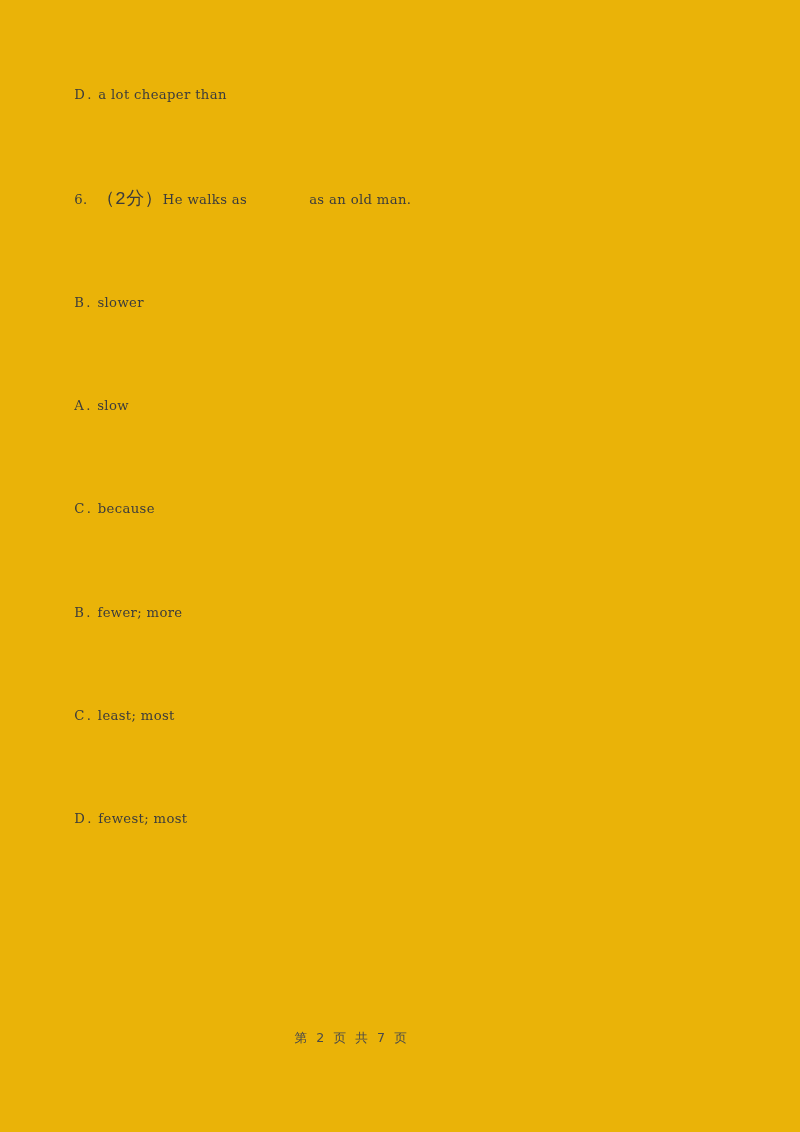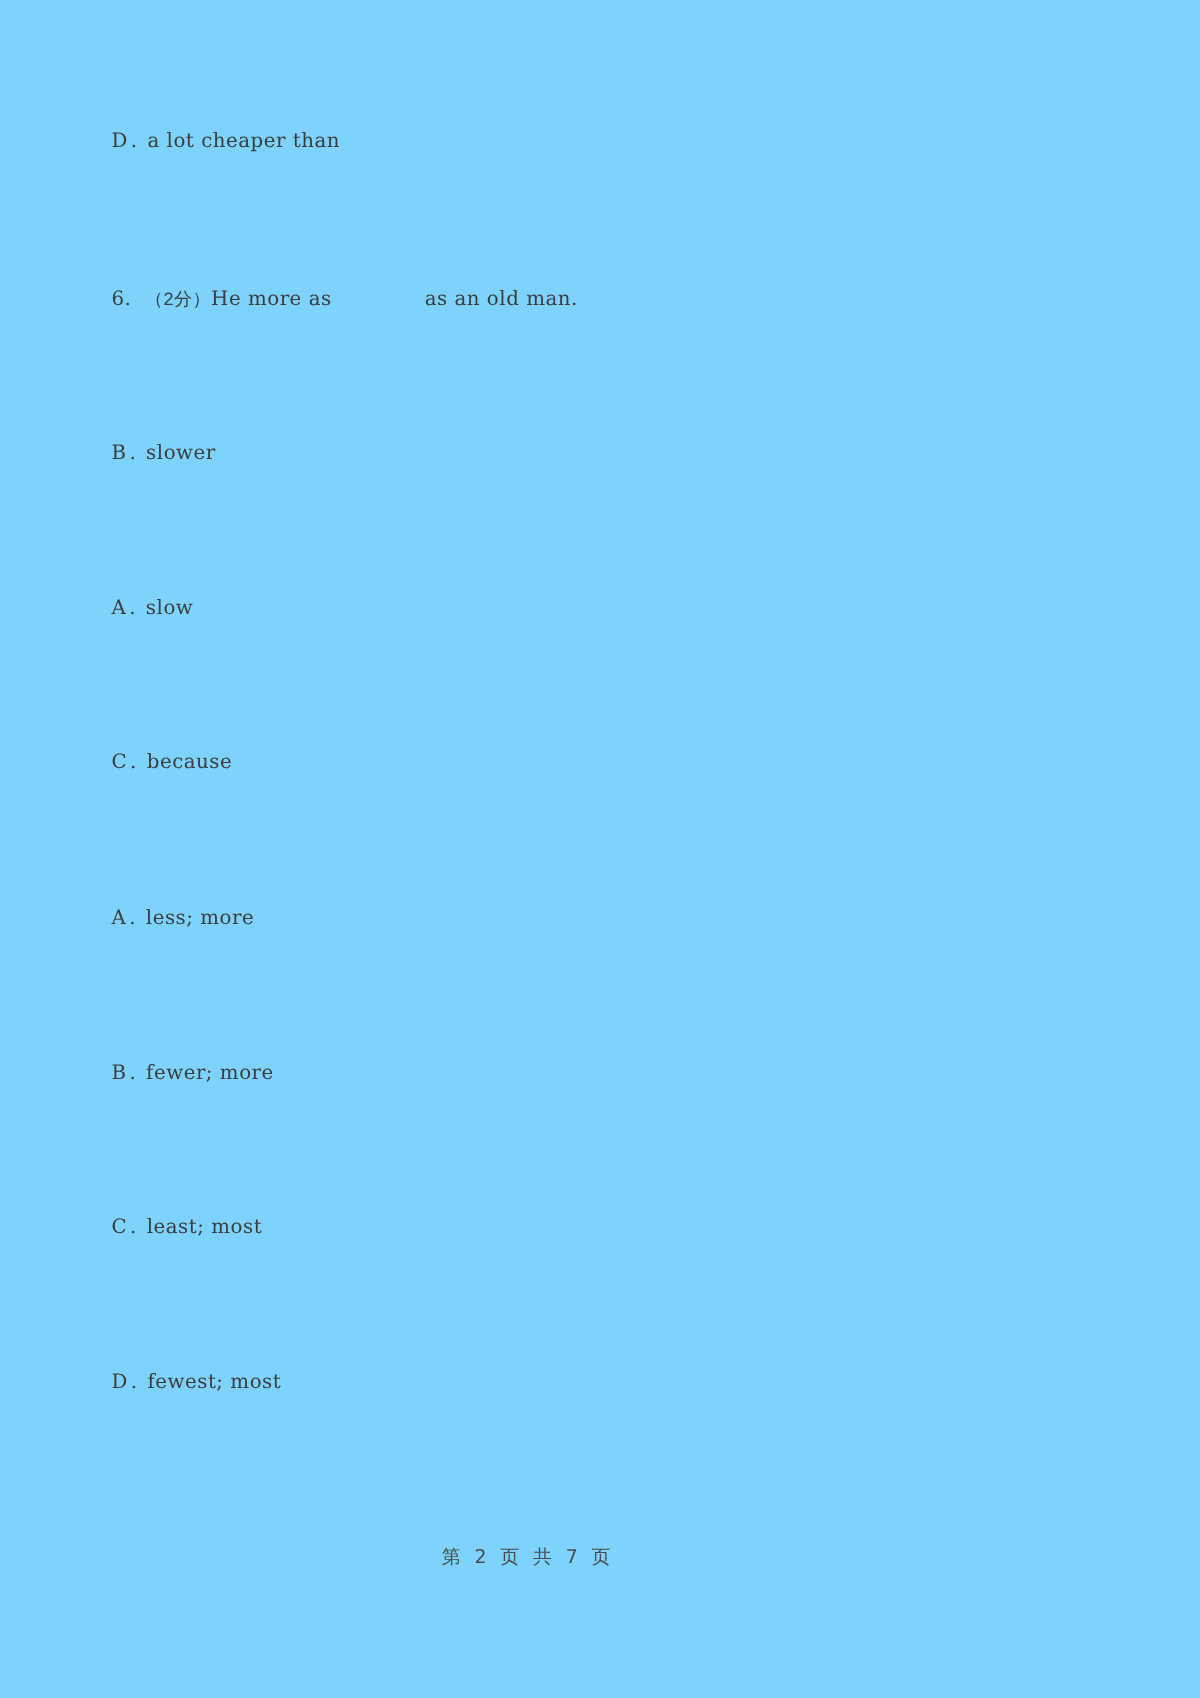--- a/index.html
+++ b/index.html
@@ -16,21 +16,21 @@
     color: #3c3c3c;
     overflow: hidden;
   }
 
   .page {
     position: absolute;
     left: 0;
     top: 0;
     width: 800px;
     height: 1132px;
-    background: #7dd3fc;
+    background: #eab308;
   }
 
   .content {
     position: absolute;
     left: 47px;
     top: 44px;
     width: 706px;
   }
 
   
@@ -67,22 +67,22 @@
     padding: 0 2px;
   }
 
   
   .gap {
     display: inline-block;
     width: 62px;
   }
 
   .cn {
-    font-family: Liberation Sans, sans-serif;
-    font-size: 12px;
+    font-family: Liberation Mono, monospace;
+    font-size: 18px;
   }
 
   .footer {
     position: absolute;
     left: 0;
     top: 1030px;
     width: 704px;
     text-align: center;
     font-family: "DejaVu Sans", "Liberation Sans", sans-serif;
     font-size: 12.6px;
@@ -94,35 +94,32 @@
 <body>
 
 <div class="page">
   <div class="content">
 
     <div class="line opt">
       <span class="opt-letter">D</span><span class="opt-sep">.</span> <span>a lot cheaper than</span>
     </div>
 
     <div class="line q-stem">
-      <span>6.</span>  <span class="cn">（2分）</span><span>He more as</span><span class="gap"></span><span>as an old man.</span>
+      <span>6.</span>  <span class="cn">（2分）</span><span>He walks as</span><span class="gap"></span><span>as an old man.</span>
     </div>
     <div class="line opt">
       <span class="opt-letter">B</span><span class="opt-sep">.</span> <span>slower</span>
     </div>
     <div class="line opt">
       <span class="opt-letter">A</span><span class="opt-sep">.</span> <span>slow</span>
     </div>
     <div class="line opt">
       <span class="opt-letter">C</span><span class="opt-sep">.</span> <span>because</span>
     </div>
 
-    <div class="line opt">
-      <span class="opt-letter">A</span><span class="opt-sep">.</span> <span>less; more</span>
-    </div>
     <div class="line opt">
       <span class="opt-letter">B</span><span class="opt-sep">.</span> <span>fewer; more</span>
     </div>
     <div class="line opt">
       <span class="opt-letter">C</span><span class="opt-sep">.</span> <span>least; most</span>
     </div>
     <div class="line opt">
       <span class="opt-letter">D</span><span class="opt-sep">.</span> <span>fewest; most</span>
     </div>
 

